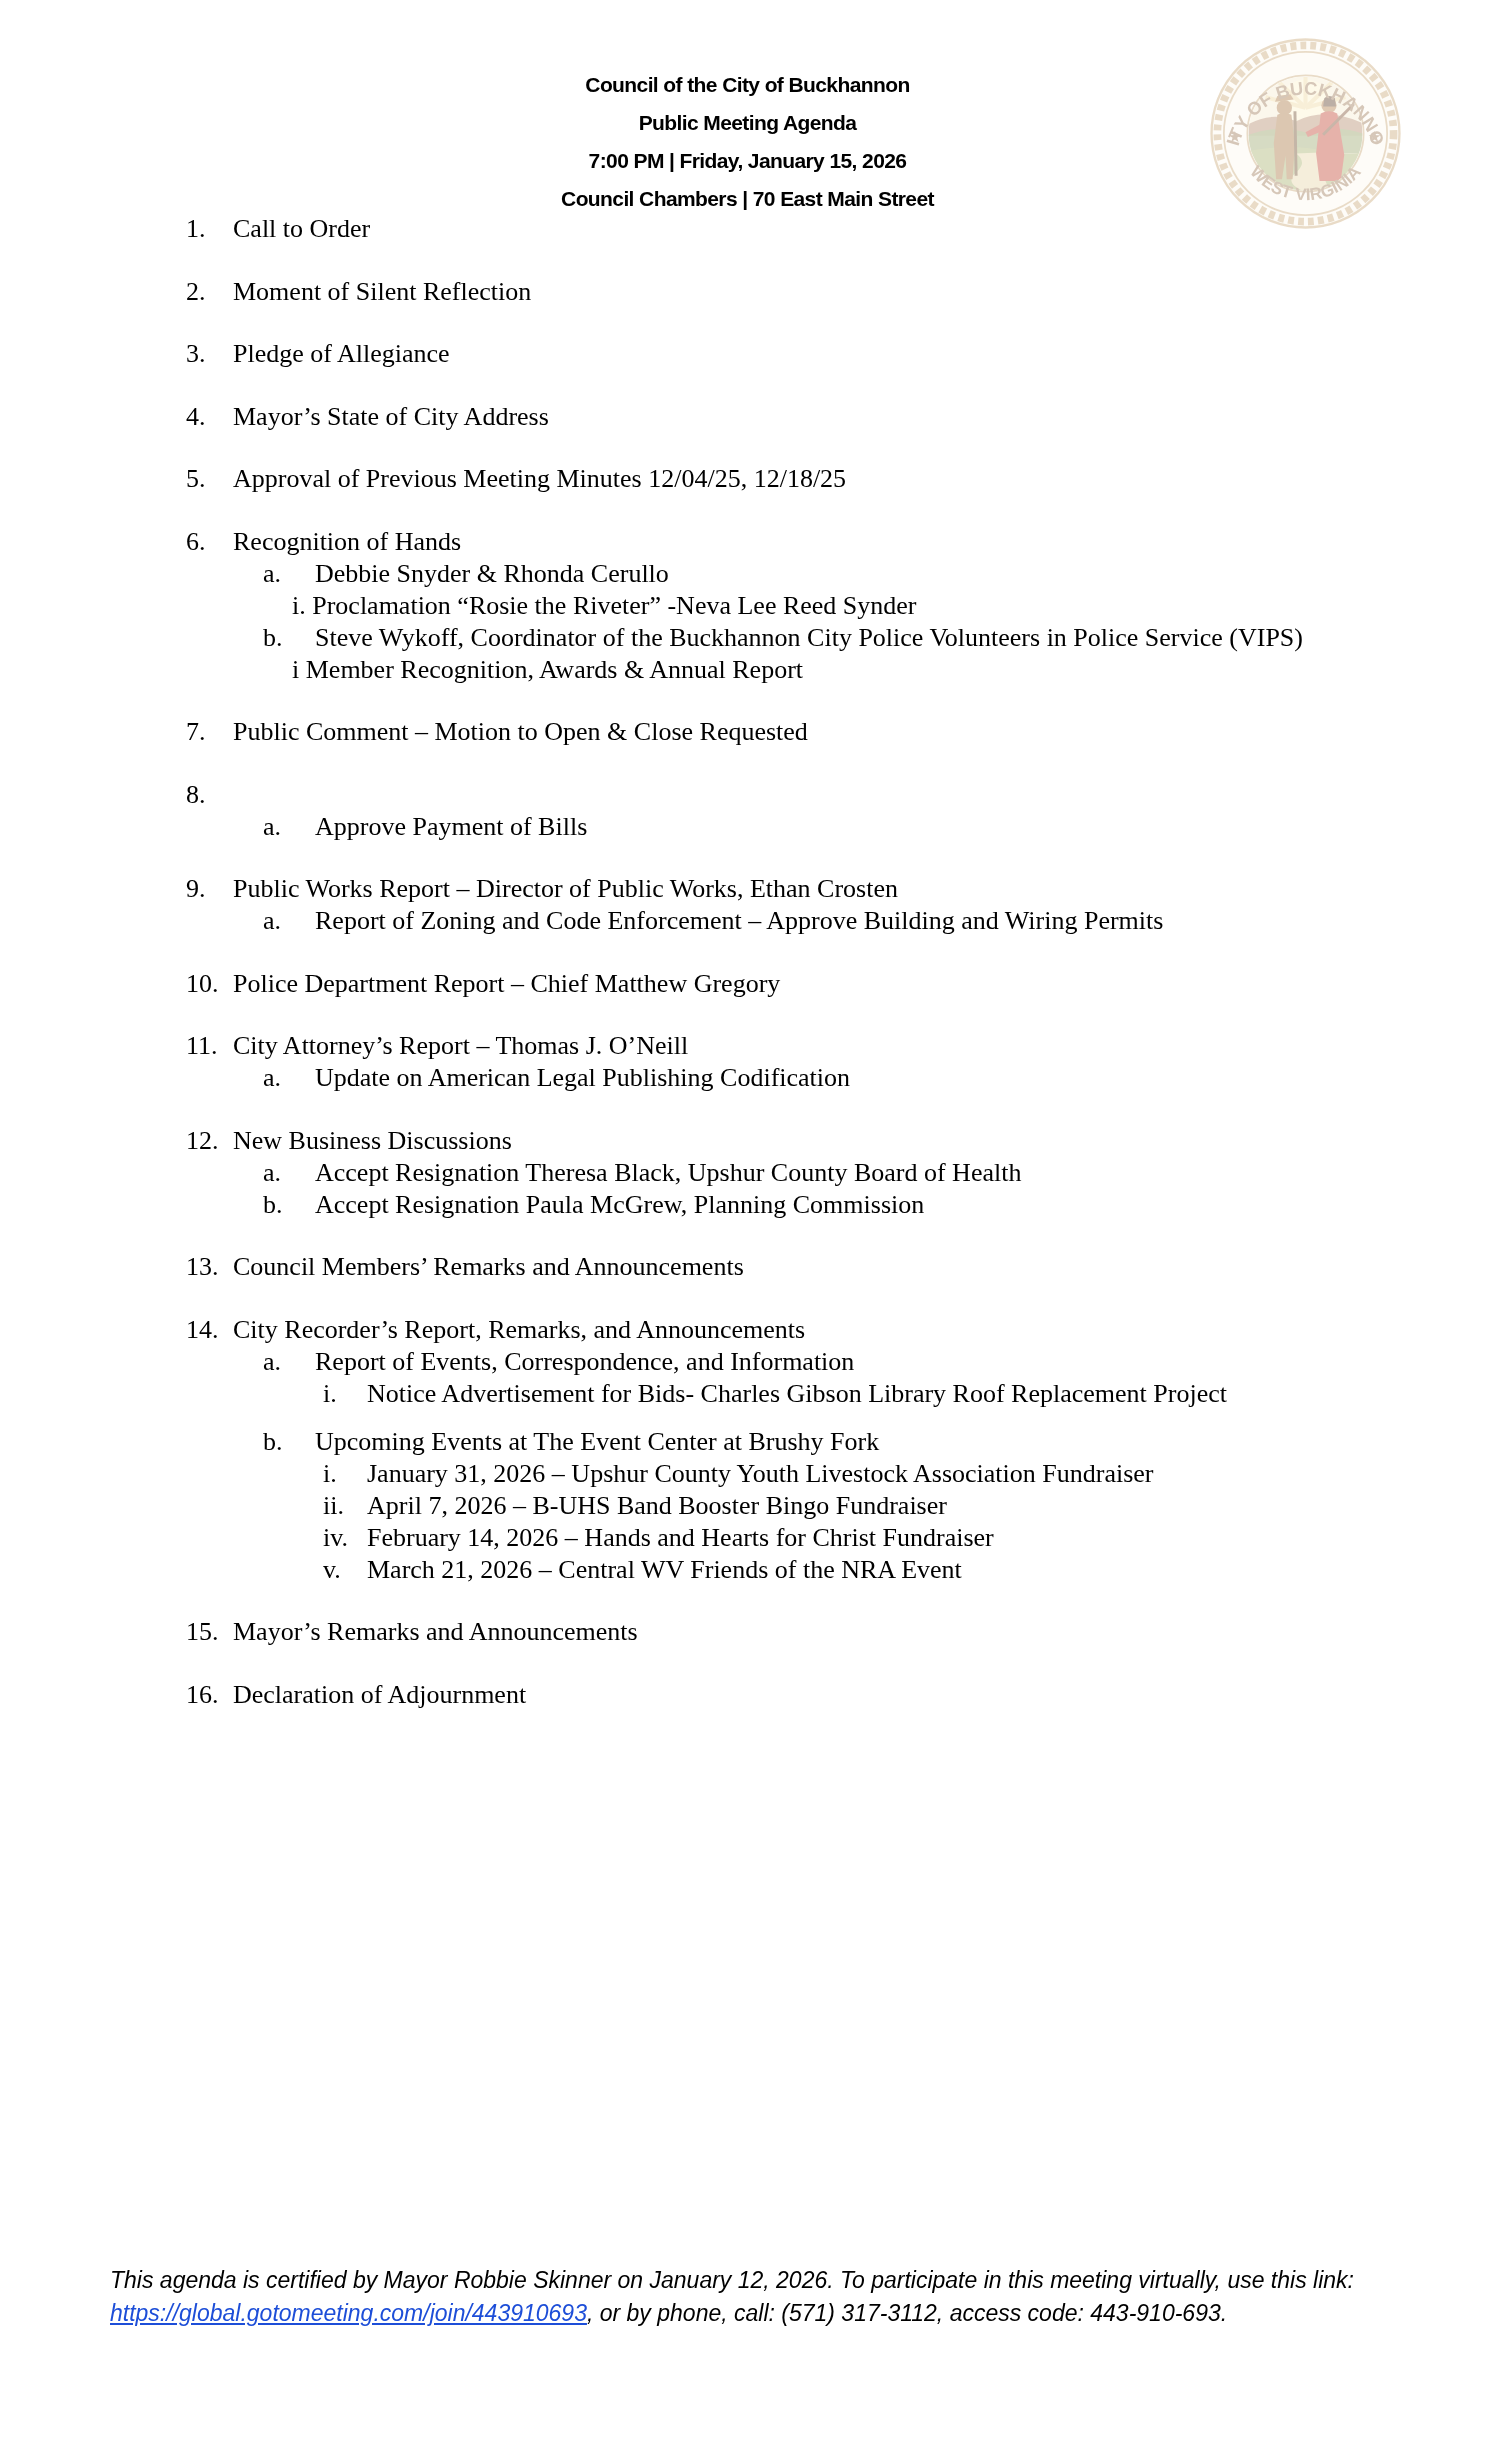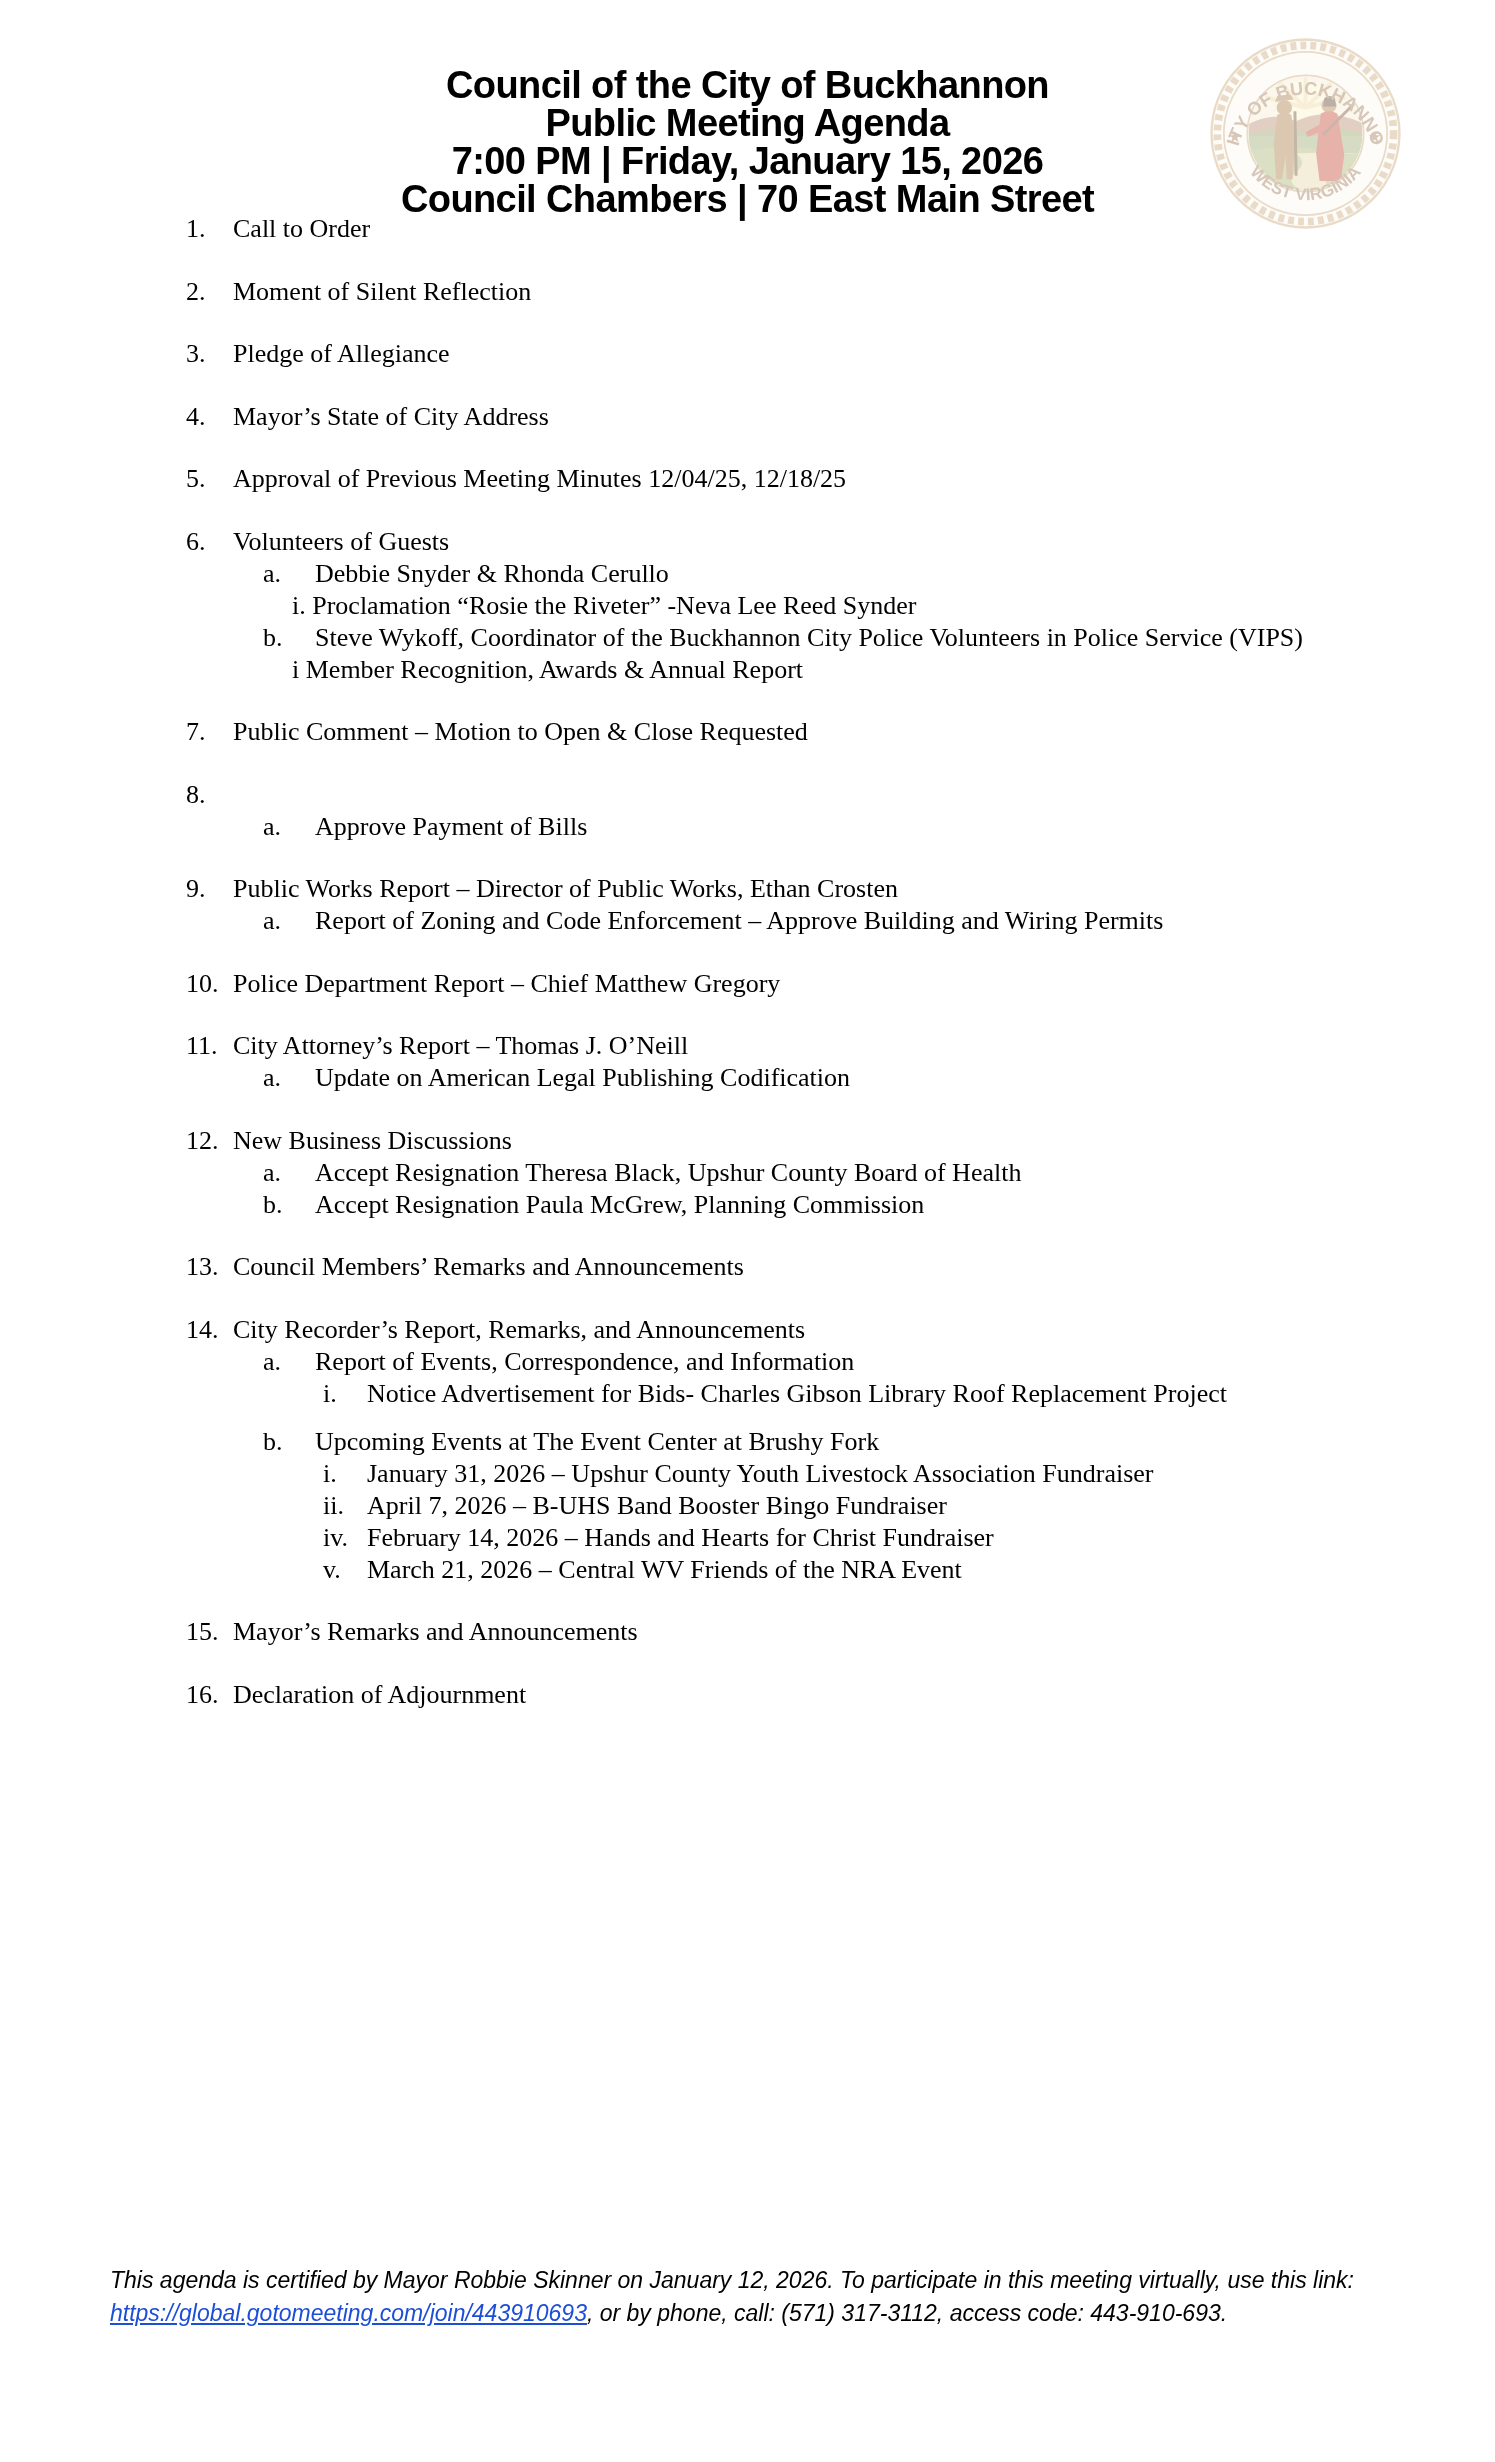--- a/index.html
+++ b/index.html
@@ -2,21 +2,21 @@
 <html style="font-size:9.4px"><head>
 <meta charset="utf-8">
 <style>
   html,body{margin:0;padding:0;background:#ffffff;}
   .page{position:relative;width:1495px;height:2462px;background:#ffffff;overflow:hidden;
         font-family:"Liberation Serif", serif;color:#000;}
 
   
   .header{position:absolute;top:66px;left:0;width:100%;text-align:center;
           font-family:"Liberation Sans", sans-serif;font-weight:bold;
-          font-size:38px;line-height:38px;letter-spacing:-0.6px;color:#000;}
+          font-size:21px;line-height:38px;letter-spacing:-0.6px;color:#000;}
 
   
   .seal{position:absolute;left:1208px;top:36px;width:195px;height:195px;}
 
   
   .agenda{position:absolute;left:186px;top:213px;font-size:26px;line-height:32px;white-space:nowrap;}
   .item{display:flex;margin-top:30.5px;}
   .item:first-child{margin-top:0;}
   .num{width:47px;flex:none;}
   .itembody{flex:none;}
@@ -123,21 +123,21 @@
       <span class="itembody">Mayor’s State of City Address</span>
     </div>
 
     <div class="item">
       <span class="num">5.</span>
       <span class="itembody">Approval of Previous Meeting Minutes 12/04/25, 12/18/25</span>
     </div>
 
     <div class="item">
       <span class="num">6.</span>
-      <span class="itembody">Volunteers of Guests</span>
+      <span class="itembody">Recognition of Hands</span>
     </div>
     <div class="sub">
       <span class="sublab">a.</span>
       <span>Debbie Snyder &amp; Rhonda Cerullo</span>
     </div>
     <div class="subextra">i. Proclamation “Rosie the Riveter” -Neva Lee Reed Synder</div>
     <div class="sub">
       <span class="sublab">b.</span>
       <span>Steve Wykoff, Coordinator of the Buckhannon City Police Volunteers in Police Service (VIPS)</span>
     </div>

